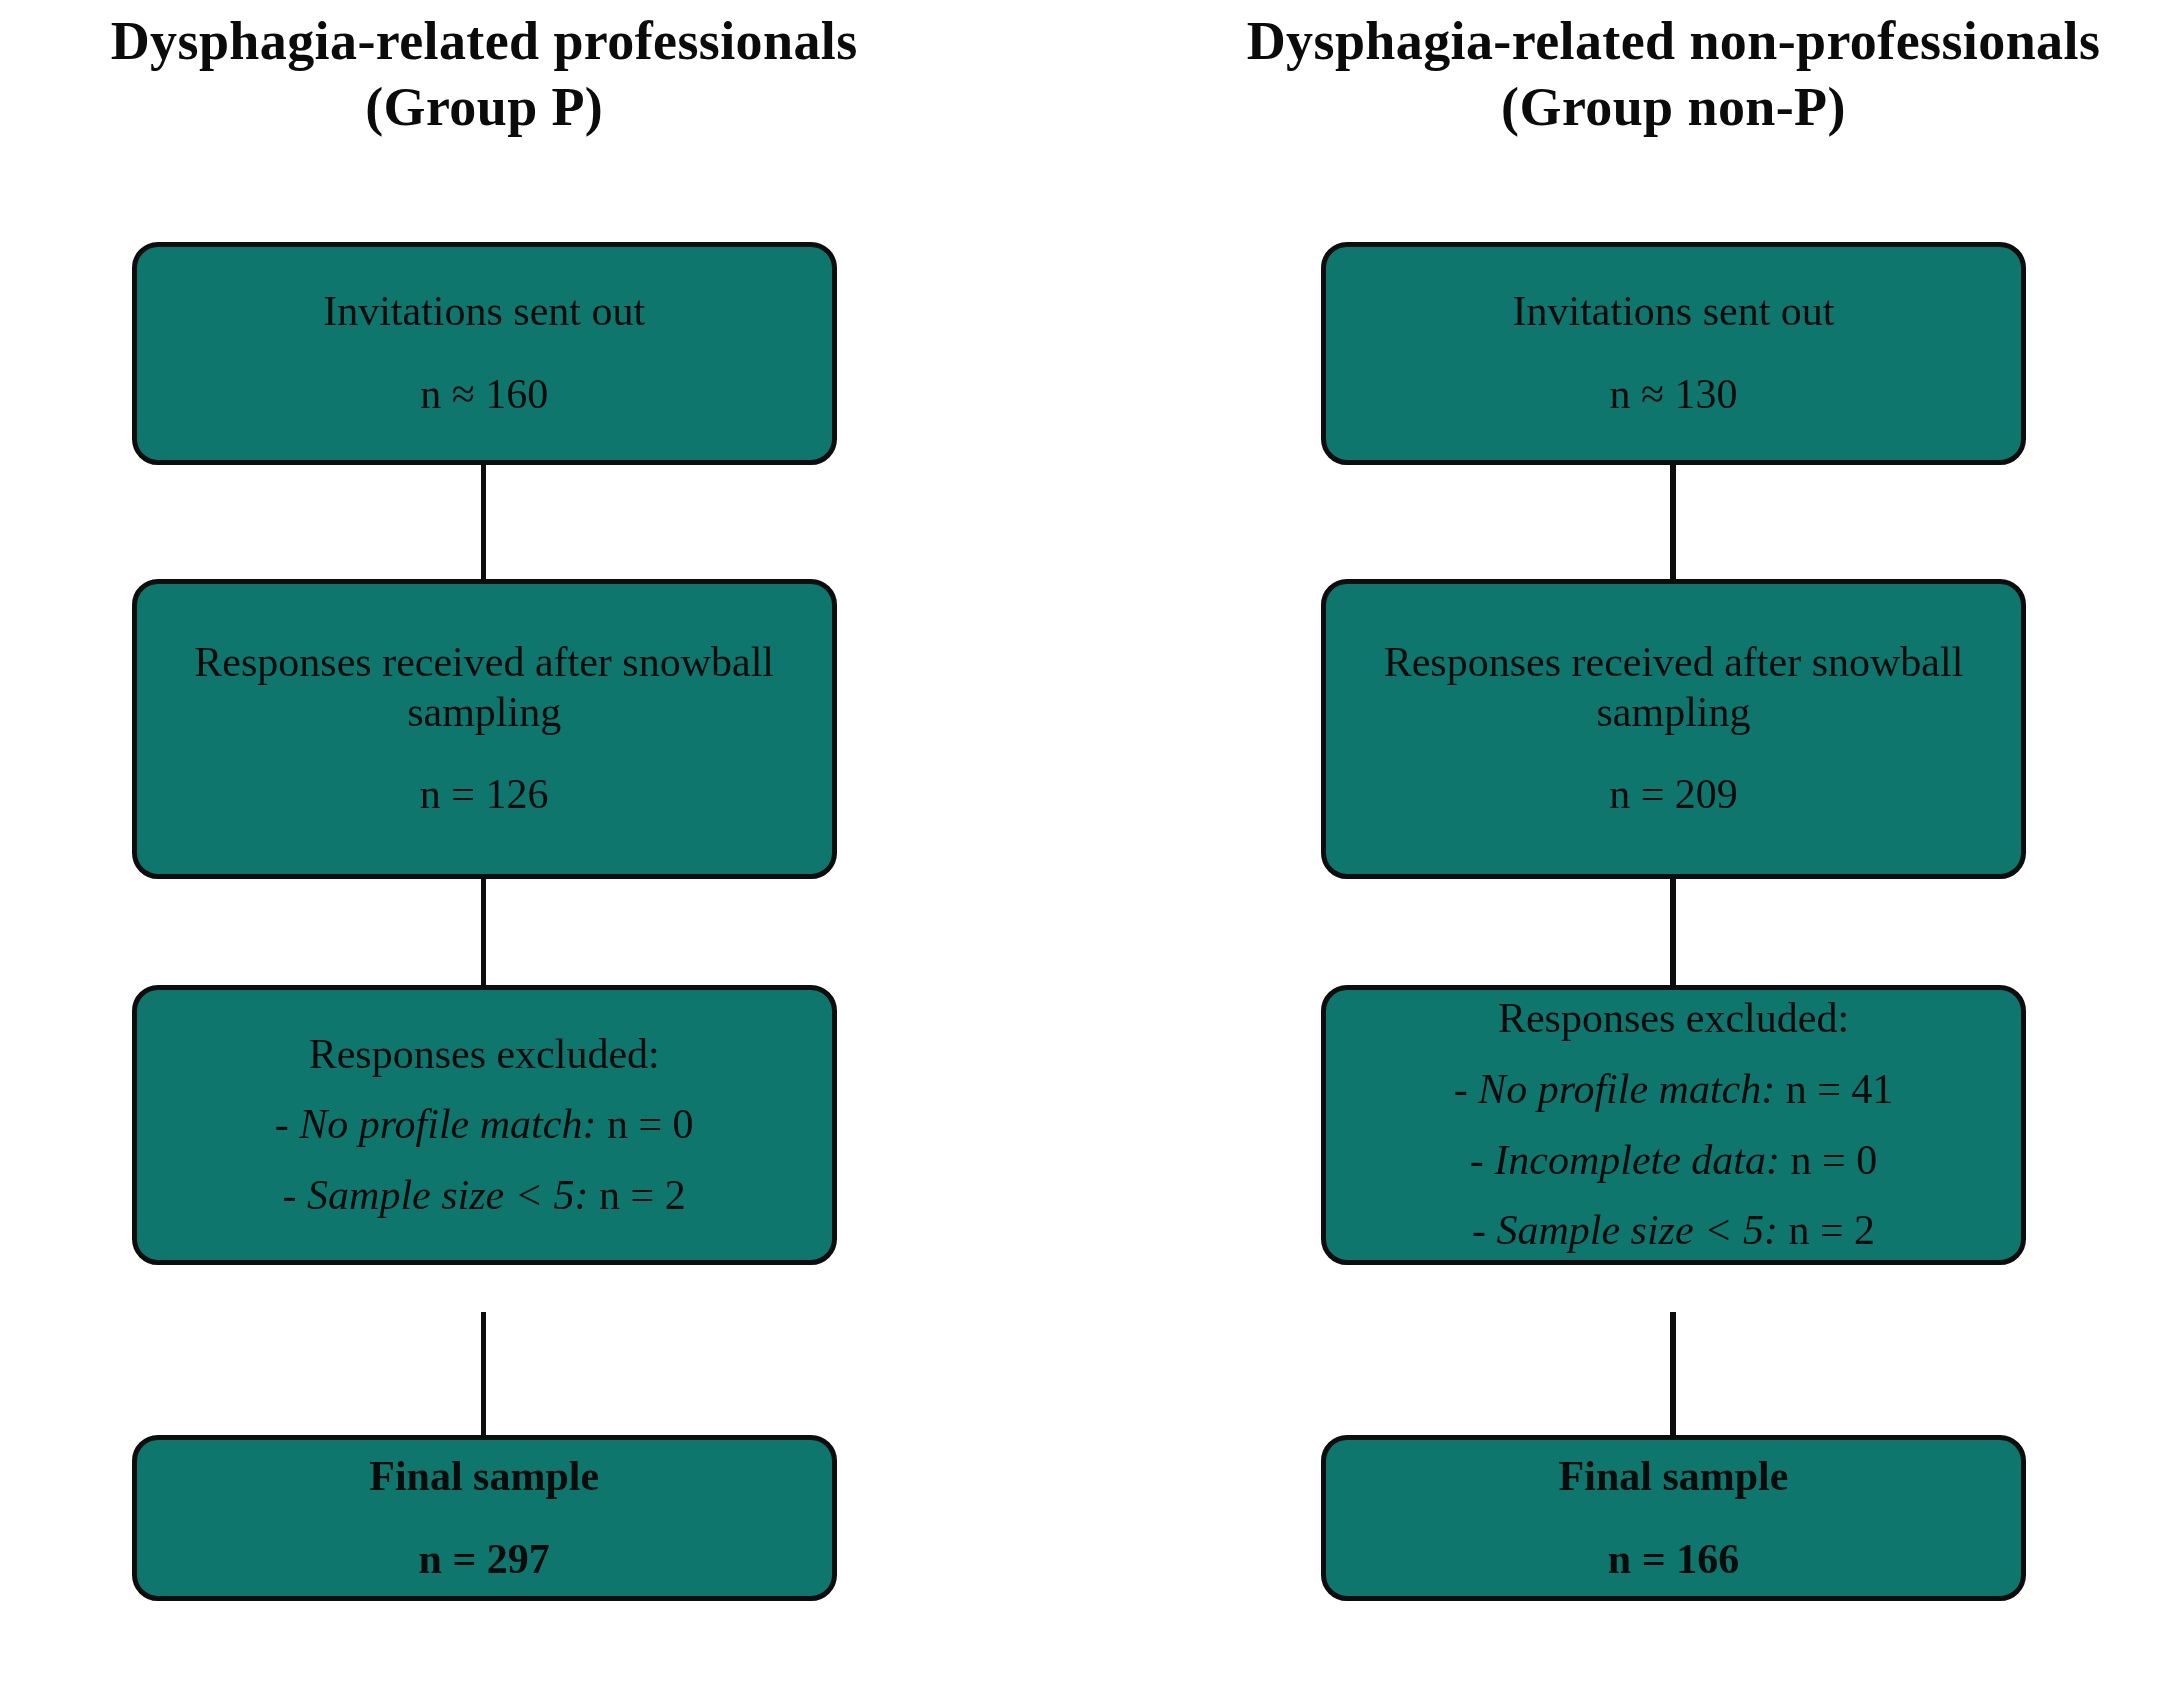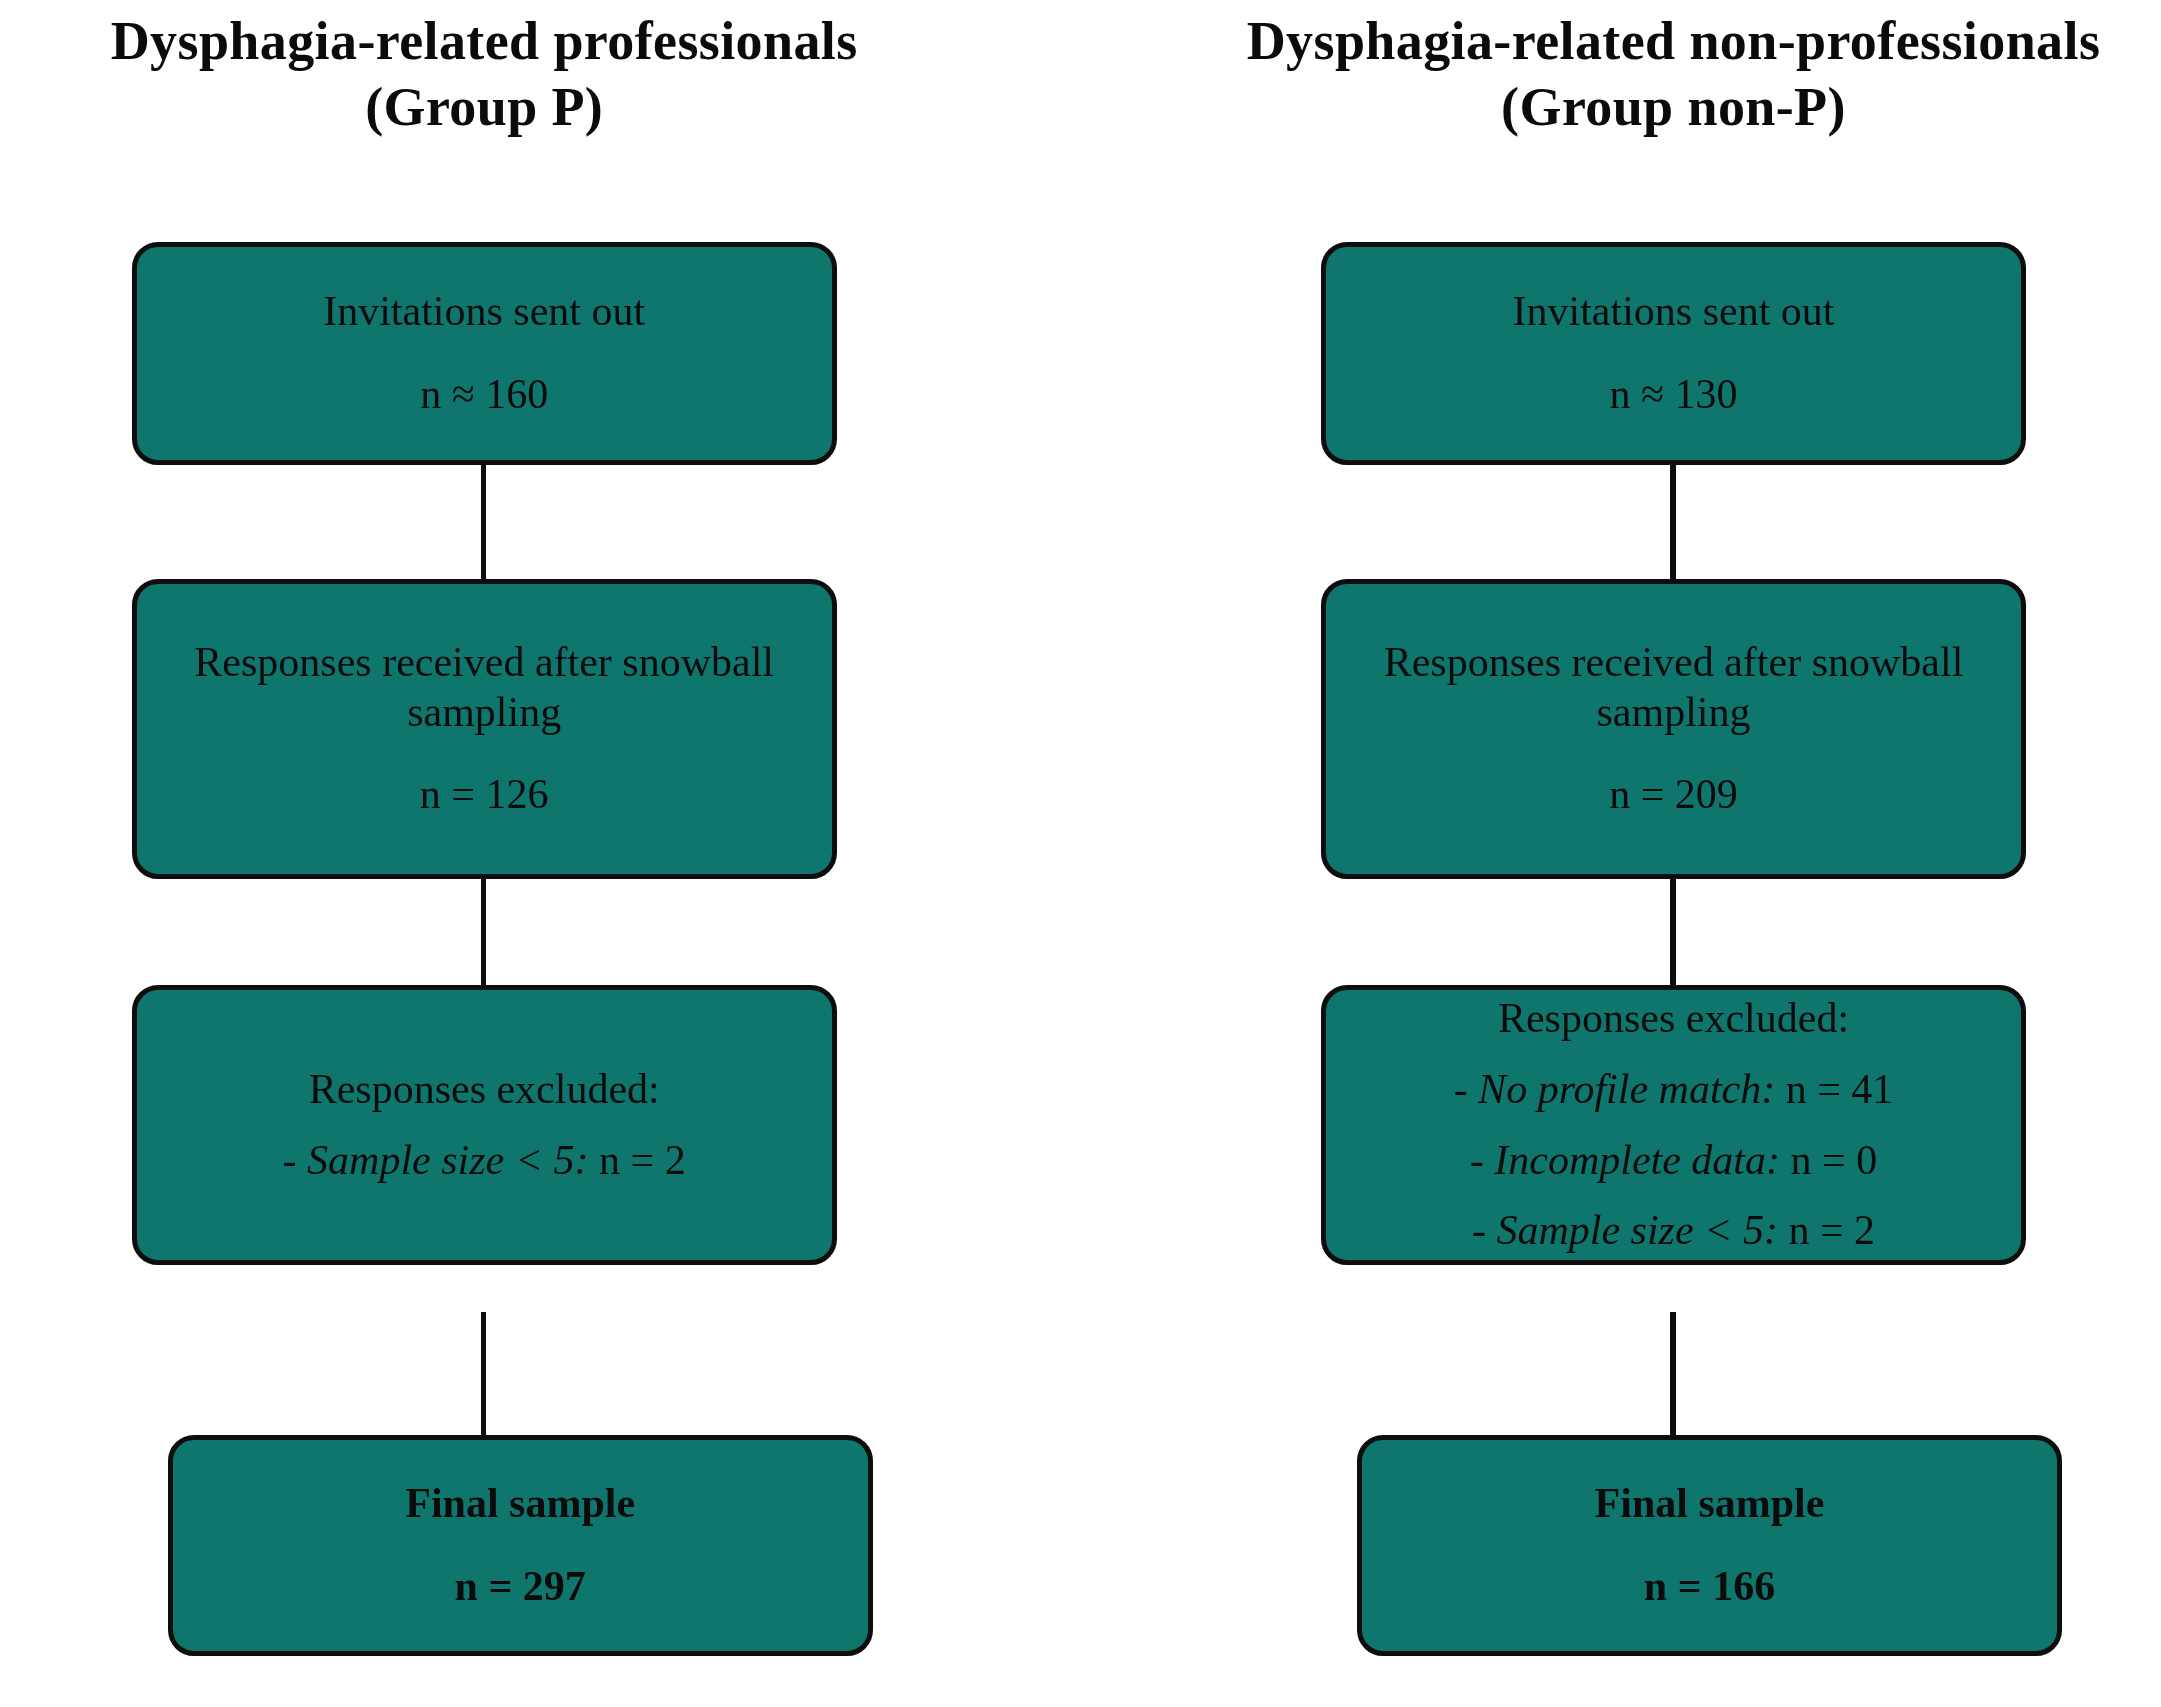--- a/index.html
+++ b/index.html
@@ -49,21 +49,21 @@
     flex-direction: column;
     align-items: center;
     justify-content: center;
     text-align: center;
     font-size: 42px;
     line-height: 1.18;
   }
   .b1 { top: 242px;  height: 223px; }
   .b2 { top: 579px;  height: 300px; }
   .b3 { top: 985px; height: 280px; }
-  .b4 { top: 1435px; height: 221px; margin-left: 36px; }
+  .b4 { top: 1435px; height: 166px; }
 
   .box-value { margin-top: 33px; }
   .b4 .box-label, .b4 .box-value { font-weight: bold; }
 
   .excluded-list {
     display: flex;
     flex-direction: column;
     gap: 21px;
     align-items: center;
   }
@@ -103,20 +103,24 @@
         <span class="tline">snowball sampling</span>
       </div>
       <div class="box-value">n = 126</div>
     </div>
 
     <div class="connector c2"></div>
 
     <div class="flow-box b3">
       <div class="excluded-list">
         <div class="excluded-heading">Responses excluded:</div>
+        <div class="excluded-item">
+          <span class="item-label">- No profile match:</span>
+          <span class="item-value">n = 0</span>
+        </div>
         <div class="excluded-item">
           <span class="item-label">- Sample size &lt; 5:</span>
           <span class="item-value">n =  2</span>
         </div>
       </div>
     </div>
 
     <div class="connector c3"></div>
 
     <div class="flow-box b4">

